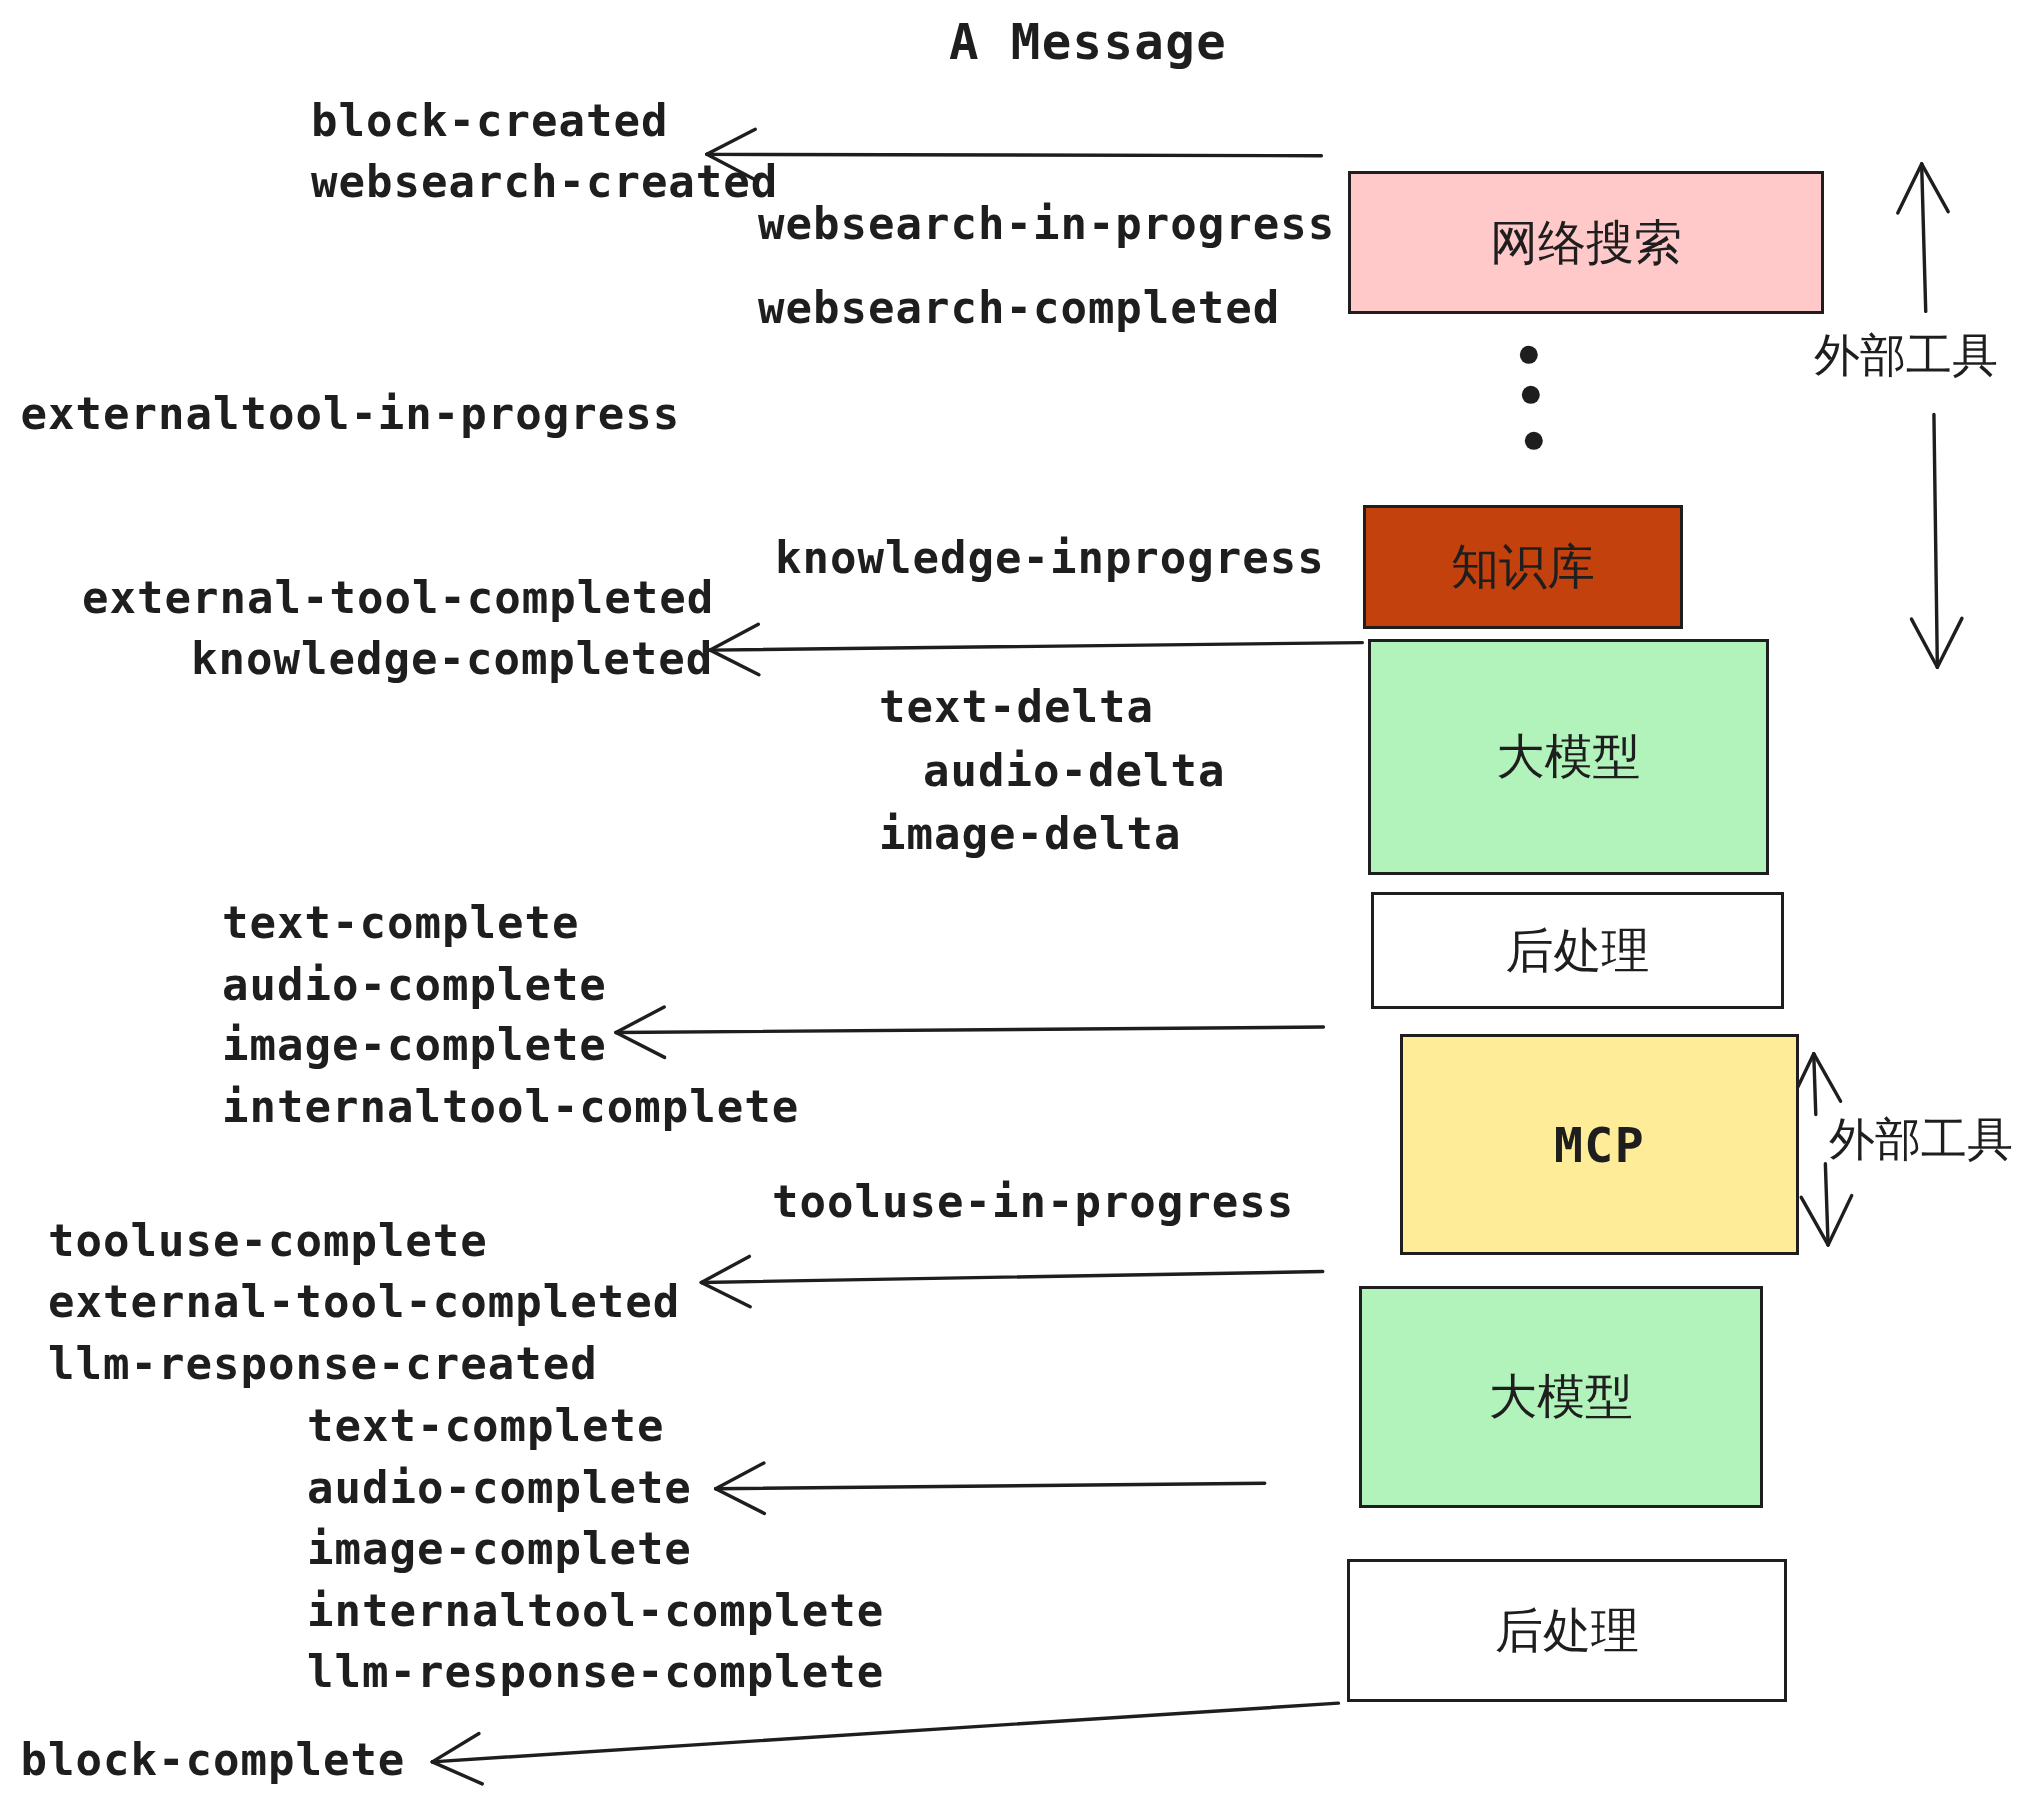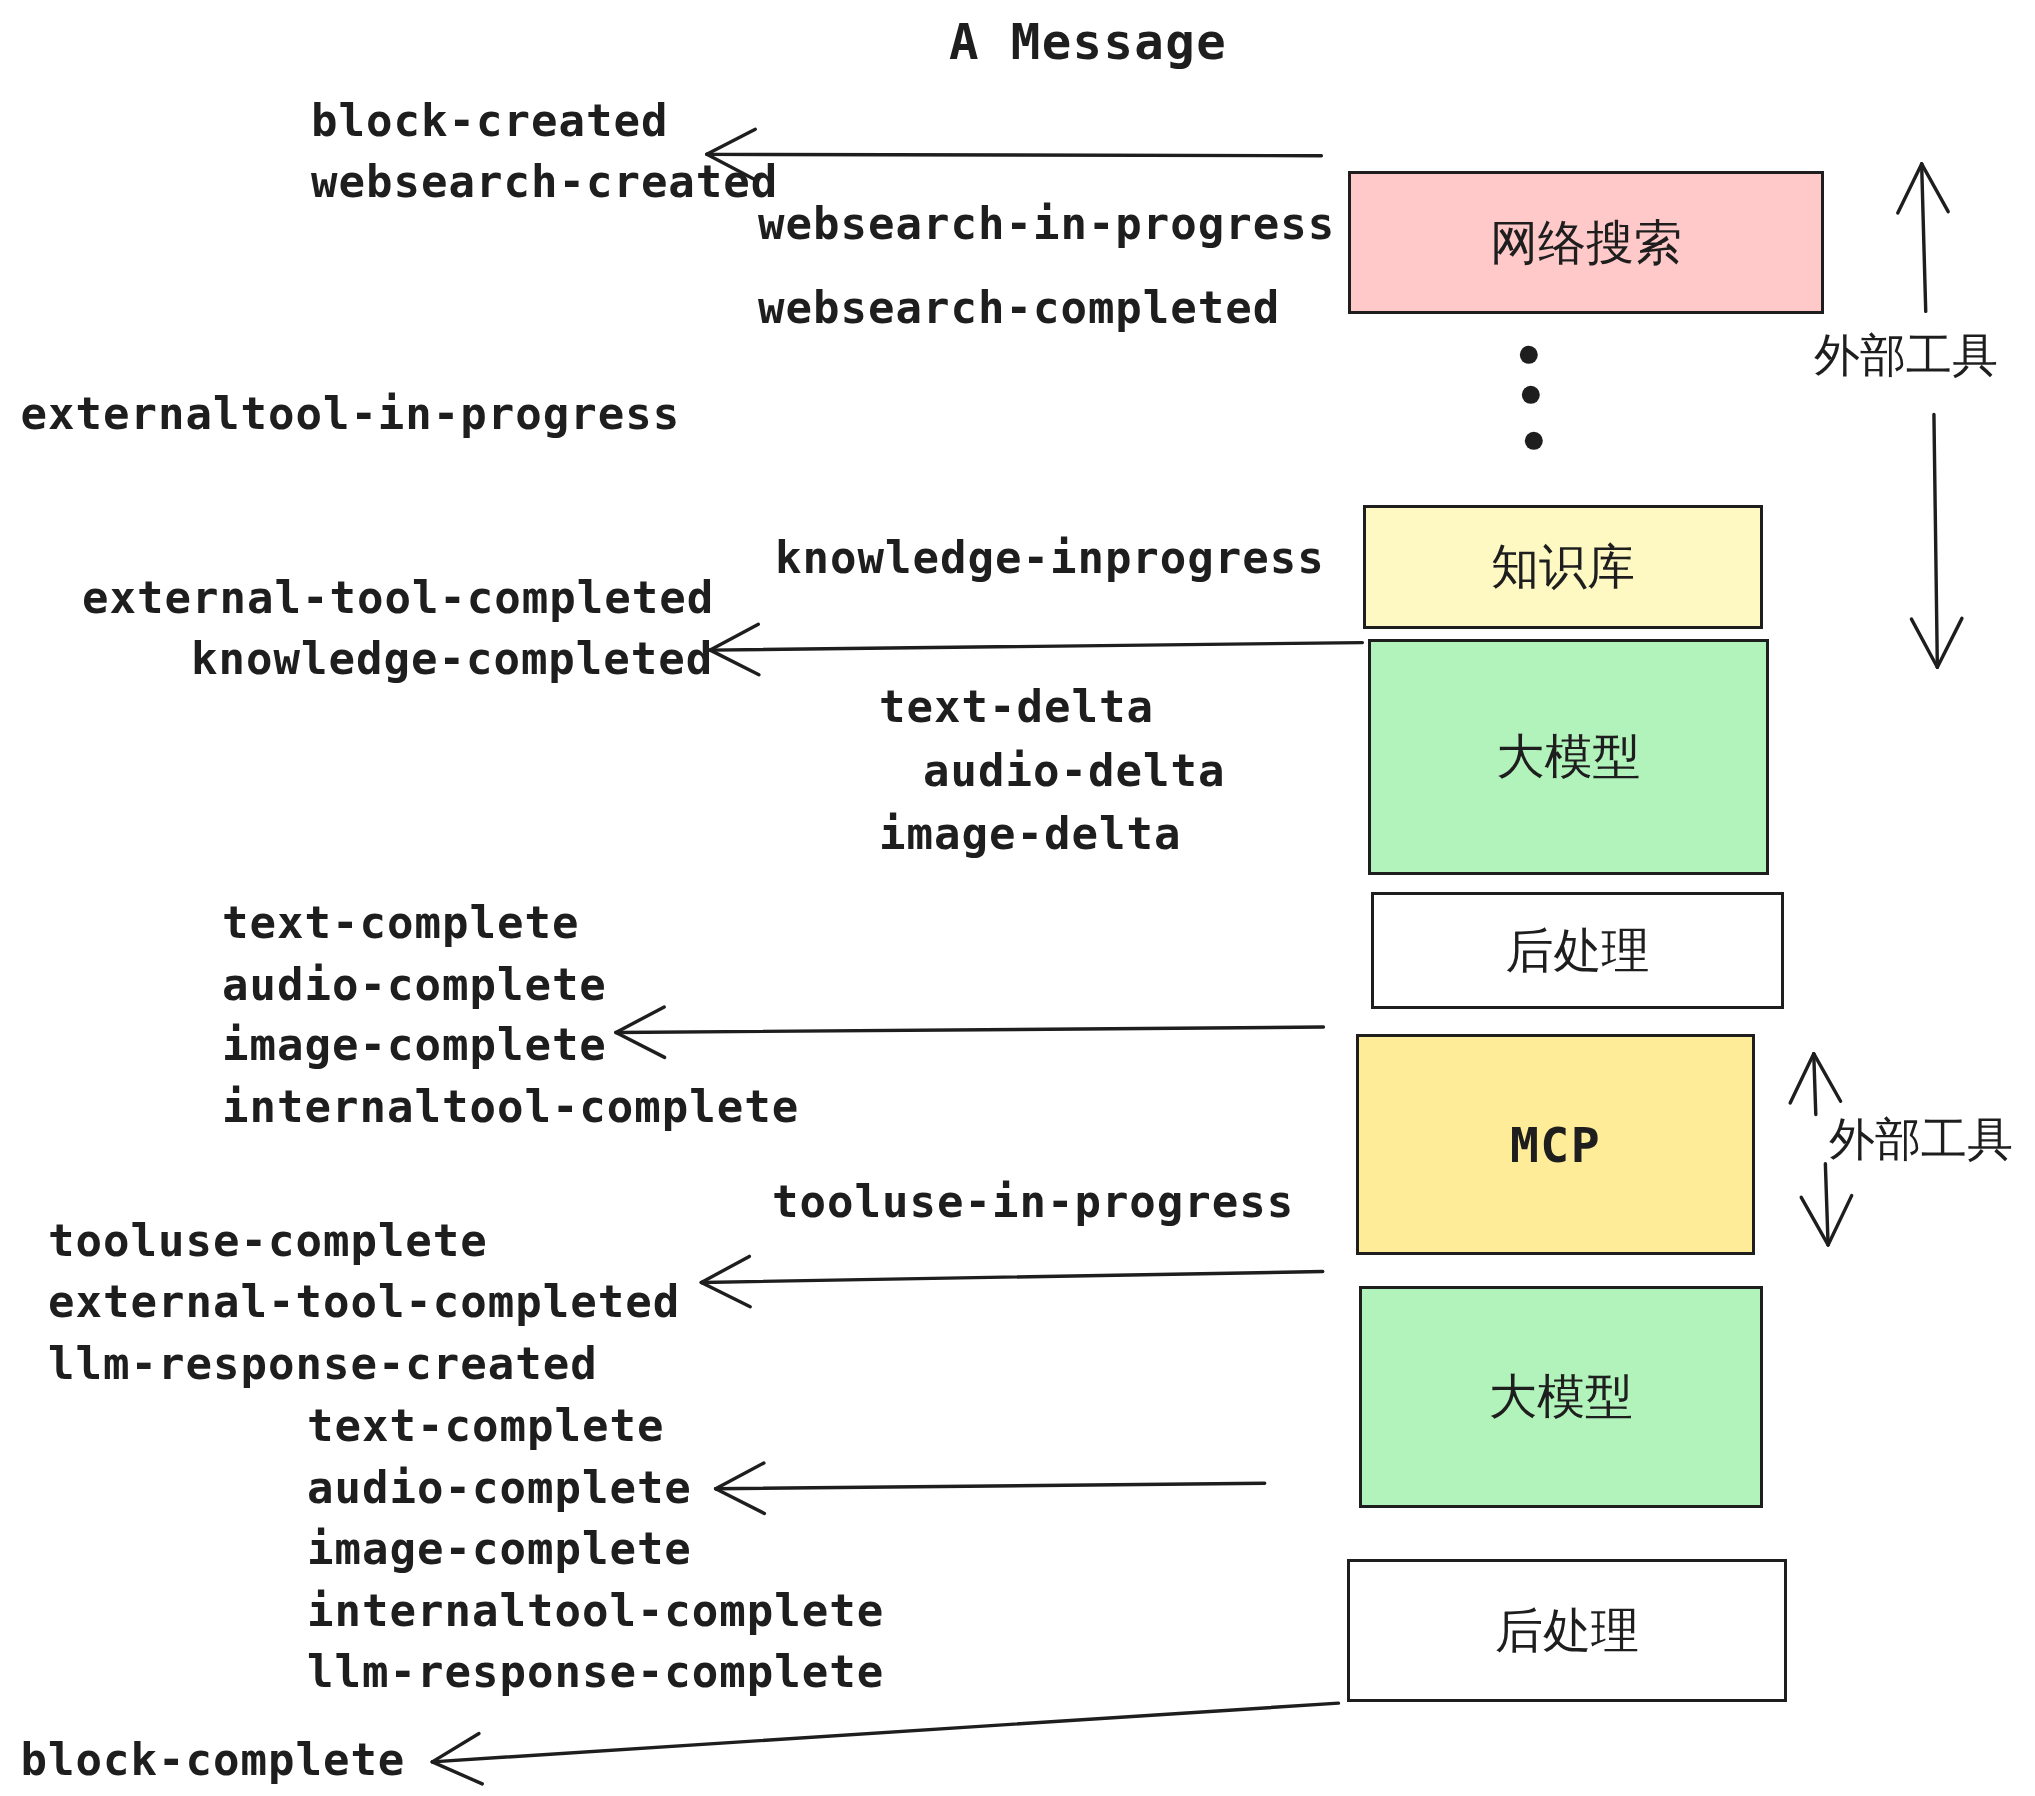--- a/index.html
+++ b/index.html
@@ -97,30 +97,30 @@
     <div class="evt" style="left: 48px; top: 1365px;">llm-response-created</div>
     <div class="evt" style="left: 307px; top: 1427px;">text-complete</div>
     <div class="evt" style="left: 307px; top: 1489px;">audio-complete</div>
     <div class="evt" style="left: 307px; top: 1550px;">image-complete</div>
     <div class="evt" style="left: 307px; top: 1612px;">internaltool-complete</div>
     <div class="evt" style="left: 307px; top: 1673px; text-align: center;">llm-response-complete</div>
     <div class="evt" style="left: 20.5px; top: 1761px;">block-complete</div>
     <div class="box cjk" style="left: 1348px; top: 171px; width: 476px; height: 143px; background: rgb(255, 201, 201);">
       <span>网络搜索</span>
     </div>
-    <div class="box cjk" style="left: 1363px; top: 505px; width: 400px; height: 124px; background: #fef9c3;">
+    <div class="box cjk" style="left: 1363px; top: 505px; width: 320px; height: 124px; background: #c2410c;">
       <span>知识库</span>
     </div>
     <div class="box cjk" style="left: 1368px; top: 639px; width: 401px; height: 236px; background: rgb(178, 242, 187);">
       <span>大模型</span>
     </div>
     <div class="box cjk" style="left: 1371px; top: 892px; width: 413px; height: 117px; background: rgb(255, 255, 255);">
       <span>后处理</span>
     </div>
-    <div class="box mono" style="left: 1356px; top: 1034px; width: 399px; height: 221px; background: rgb(255, 236, 153);">
+    <div class="box mono" style="left: 1400px; top: 1034px; width: 399px; height: 221px; background: rgb(255, 236, 153);">
       <span>MCP</span>
     </div>
     <div class="box cjk" style="left: 1359px; top: 1286px; width: 404px; height: 222px; background: rgb(178, 242, 187);">
       <span>大模型</span>
     </div>
     <div class="box cjk" style="left: 1347px; top: 1559px; width: 440px; height: 143px; background: rgb(255, 255, 255);">
       <span>后处理</span>
     </div>
     <div class="anno" style="left: 1814px; top: 357px;">外部工具</div>
     <div class="anno" style="left: 1829px; top: 1141px;">外部工具</div>

